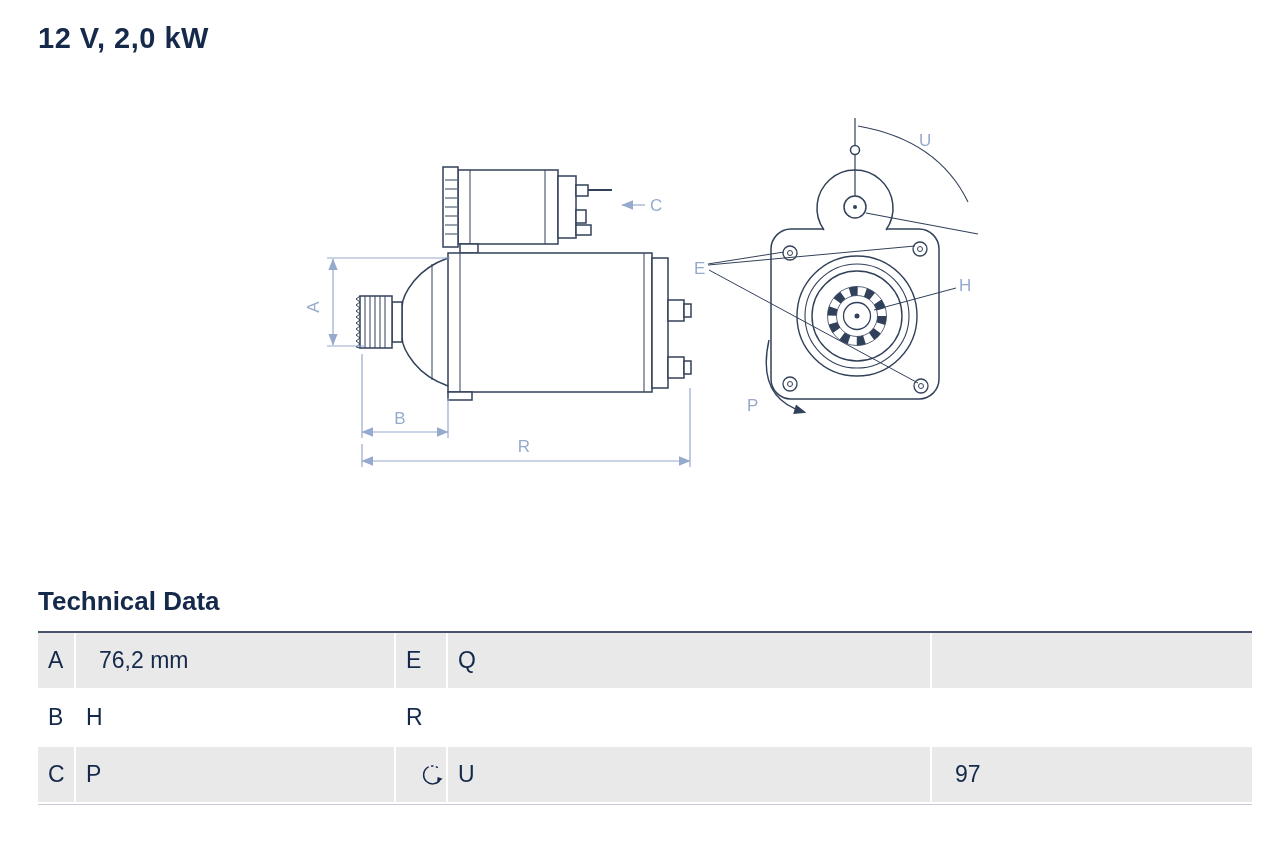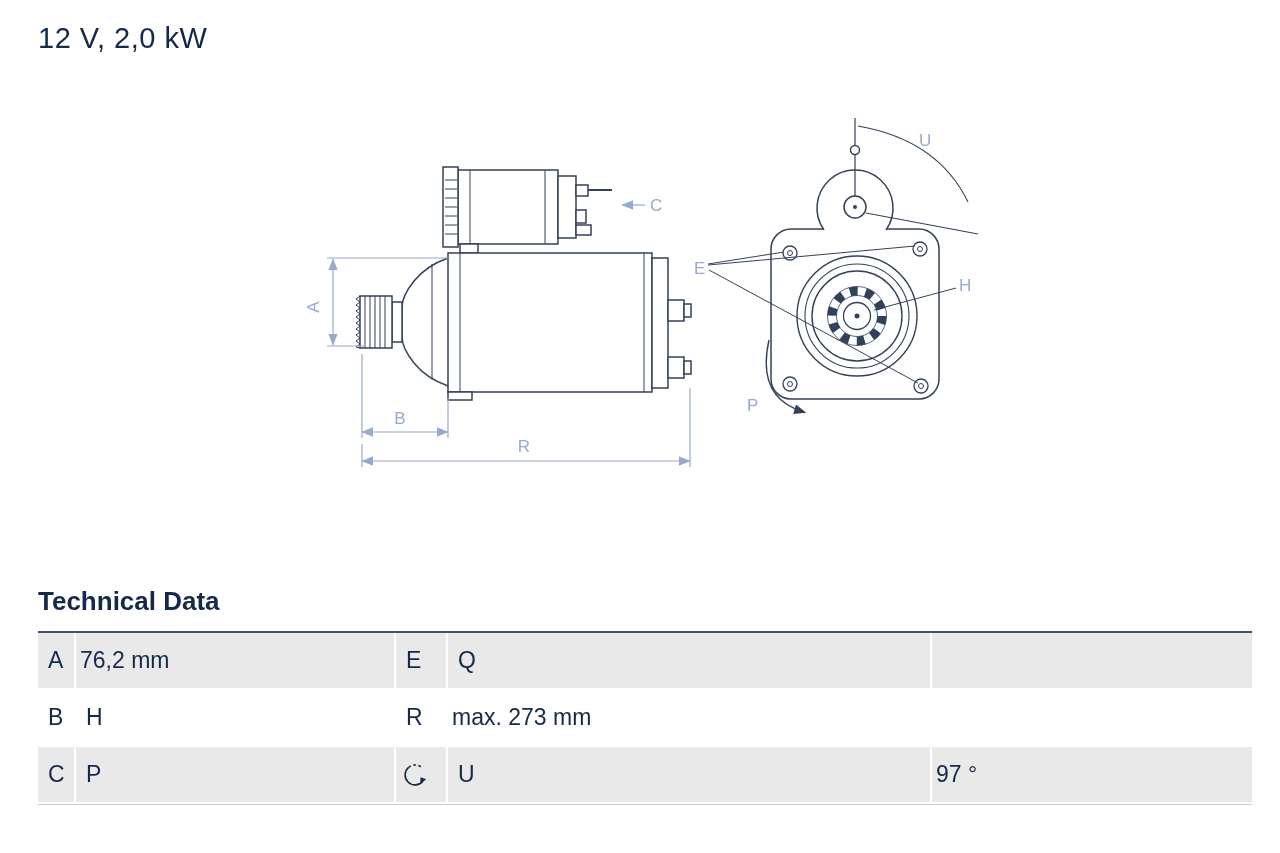--- a/index.html
+++ b/index.html
@@ -1,36 +1,36 @@
 <!DOCTYPE html>
 <html><head>
 <meta charset="utf-8">
 <style>
   html,body{margin:0;padding:0;background:#ffffff;}
   body{width:1280px;height:853px;position:relative;overflow:hidden;
        font-family:"Liberation Sans",sans-serif;color:#15294b;}
 
-  .page-title{position:absolute;left:38px;top:22px;font-size:29px;font-weight:normal;
+  .page-title{position:absolute;left:38px;top:22px;font-size:29px;font-weight:bold;
               letter-spacing:.5px;}
 
   .drawing{position:absolute;left:0;top:100px;width:1280px;height:390px;}
   svg text{font-family:"Liberation Sans",sans-serif;font-size:17px;}
 
   .td-heading{position:absolute;left:38px;top:586px;font-size:26px;font-weight:bold;}
 
   .td-table{position:absolute;left:38px;top:631px;width:1214px;
             border-top:2px solid #44526b;border-bottom:1px solid #c6ccd6;}
   .td-row{display:grid;grid-template-columns:38px 320px 52px 484px 54px 1fr;
           height:55px;border-bottom:2px solid #ffffff;}
   .td-row.shaded{background:#e9e9e9;}
   .td-row.plain{background:#ffffff;}
   .td-cell{display:flex;align-items:center;border-right:2px solid #ffffff;
            font-size:23px;overflow:hidden;white-space:nowrap;}
   .td-cell.letter{padding-left:10px;}
-  .td-cell.value{padding-left:4px;}
+  .td-cell.value{padding-left:23px;}
   .td-cell:last-child{border-right:none;}
   .rot-icon{display:block;}
 </style>
 </head>
 <body>
 
 <div class="page-title">12 V, 2,0 kW</div>
 
 <svg class="drawing" viewBox="0 100 1280 390">
   <defs>
@@ -147,21 +147,20 @@
     <div class="td-cell value">76,2 mm</div>
     <div class="td-cell letter">E</div>
     <div class="td-cell letter">Q</div>
     <div class="td-cell value"></div>
   </div>
 
   <div class="td-row plain">
     <div class="td-cell letter">B</div>
     <div class="td-cell letter">H</div>
     <div class="td-cell letter">R</div>
-    <div class="td-cell value">max. 273 mm</div>
   </div>
 
   <div class="td-row shaded">
     <div class="td-cell letter">C</div>
     <div class="td-cell letter">P</div>
     <div class="td-cell value">
       <svg class="rot-icon" width="30" height="30" viewBox="0 0 30 30">
         <path d="M8.6,7.3 A10,10 0 0 1 21.4,7.3" stroke="#15294b" fill="none" stroke-width="1.6" stroke-dasharray="2.6 2.6"></path>
         <path d="M8.6,7.3 A10,10 0 1 0 22.7,21.4" stroke="#15294b" fill="none" stroke-width="1.6"></path>
         <path d="M26.2,19.2 L20.2,24 L20.6,17.2 Z" fill="#15294b"></path>

